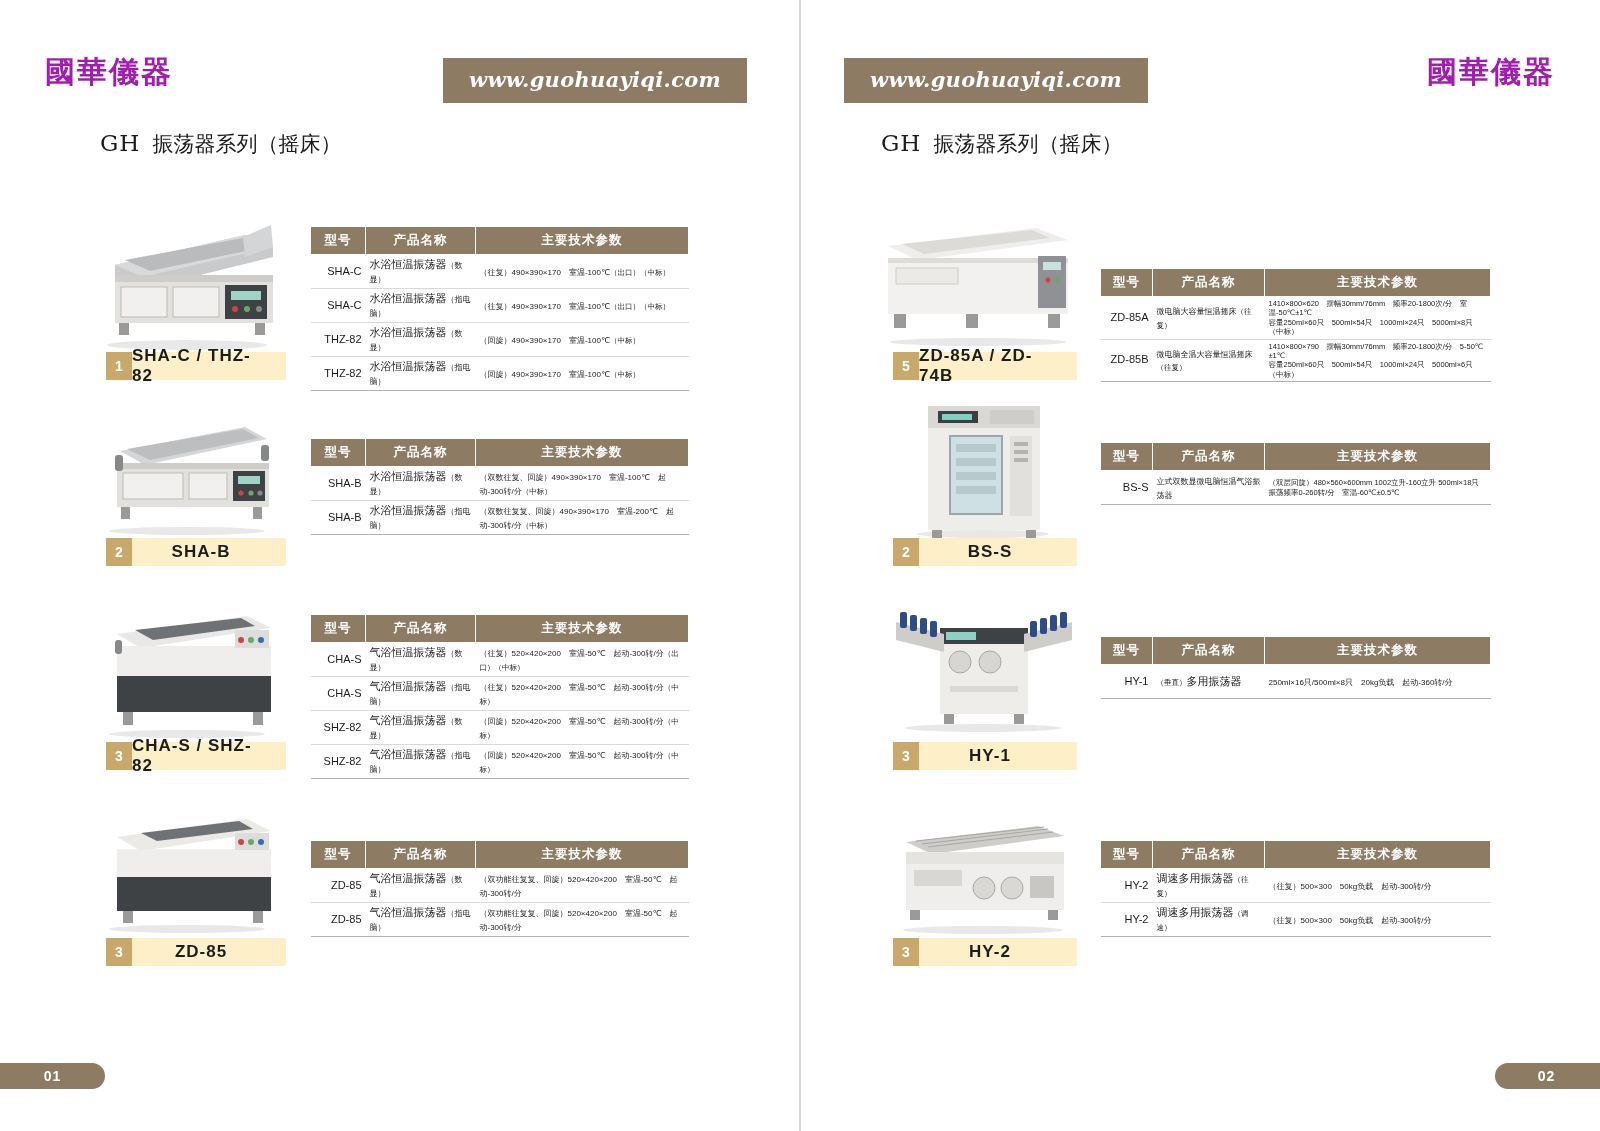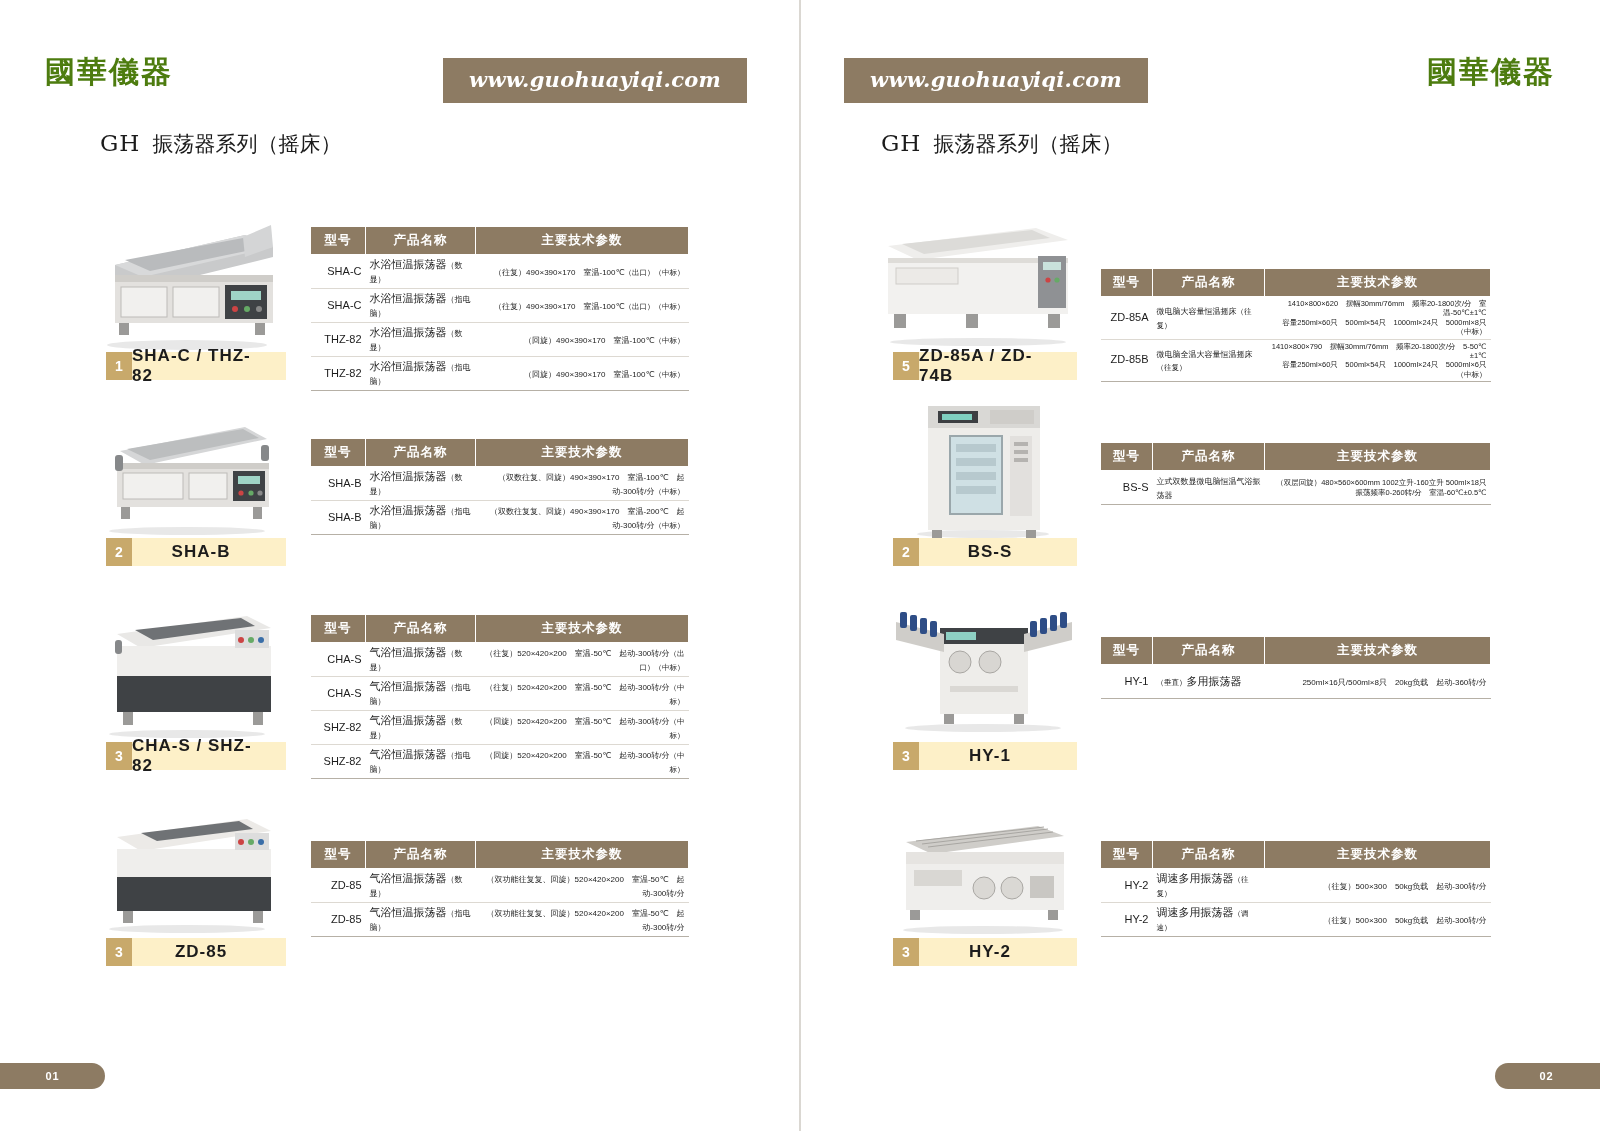--- a/index.html
+++ b/index.html
@@ -26,21 +26,21 @@
     position:absolute;left:799px;top:0;width:2px;height:1131px;
     background:linear-gradient(to right,#e6e4e0,#cfcbc4,#e6e4e0);
   }
   
   .brand{
     position:absolute;top:52px;
     font-family:"DejaVu Serif","Liberation Serif",serif;
     font-weight:bold;
     font-size:30px;
     letter-spacing:2px;
-    color:#4d7c0f;
+    color:#a21caf;
     white-space:nowrap;
   }
   .brand.l{left:45px;}
   .brand.r{right:45px;}
   .urlbar{
     position:absolute;top:58px;
     background:#8d7b63;
     color:#ffffff;
     font-family:"DejaVu Serif","Liberation Serif",serif;
     font-style:italic;
@@ -117,36 +117,36 @@
     font-size:11px;
     color:#1c1c1c;
     height:29px;
     padding:2px 4px;
     vertical-align:middle;
     line-height:1.25;
   }
   table.spec tr:last-child td{border-bottom:1px solid #b6b0a6;}
   td.c-model{text-align:right;font-size:11.5px;white-space:nowrap;}
   td.c-name{text-align:left;padding-left:6px;}
-  td.c-spec{text-align:right;padding-left:8px;}
+  td.c-spec{text-align:left;padding-left:8px;}
   .sm{font-size:8px;}
   .sm2{font-size:7.5px;}
   .twoline{display:block;}
   
   .footer{
     position:absolute;bottom:42px;
     width:105px;height:26px;
     background:#8d7b63;
   }
   .footer.l{left:0;border-radius:0 13px 13px 0;}
   .footer.r{right:0;border-radius:13px 0 0 13px;}
   .pagenum{
     position:absolute;bottom:42px;
     width:105px;height:26px;
-    color:#ffffff;font-size:11px;font-weight:bold;
+    color:#ffffff;font-size:14px;font-weight:bold;
     display:flex;align-items:center;justify-content:center;
     letter-spacing:1px;
   }
   .pagenum.l{left:0;}
   .pagenum.r{right:1px;}
   
   .mach{position:absolute;left:0;top:0;width:100%;height:100%;}
 </style>
 </head>
 <body>

